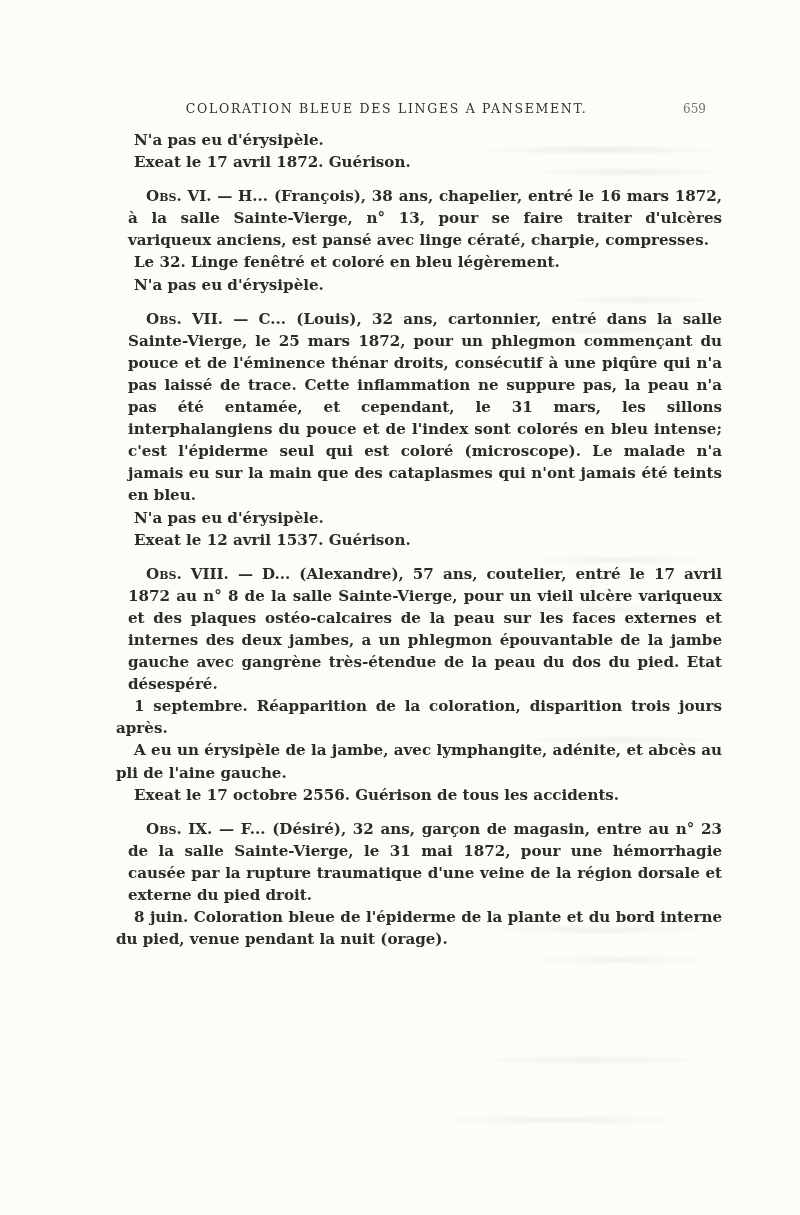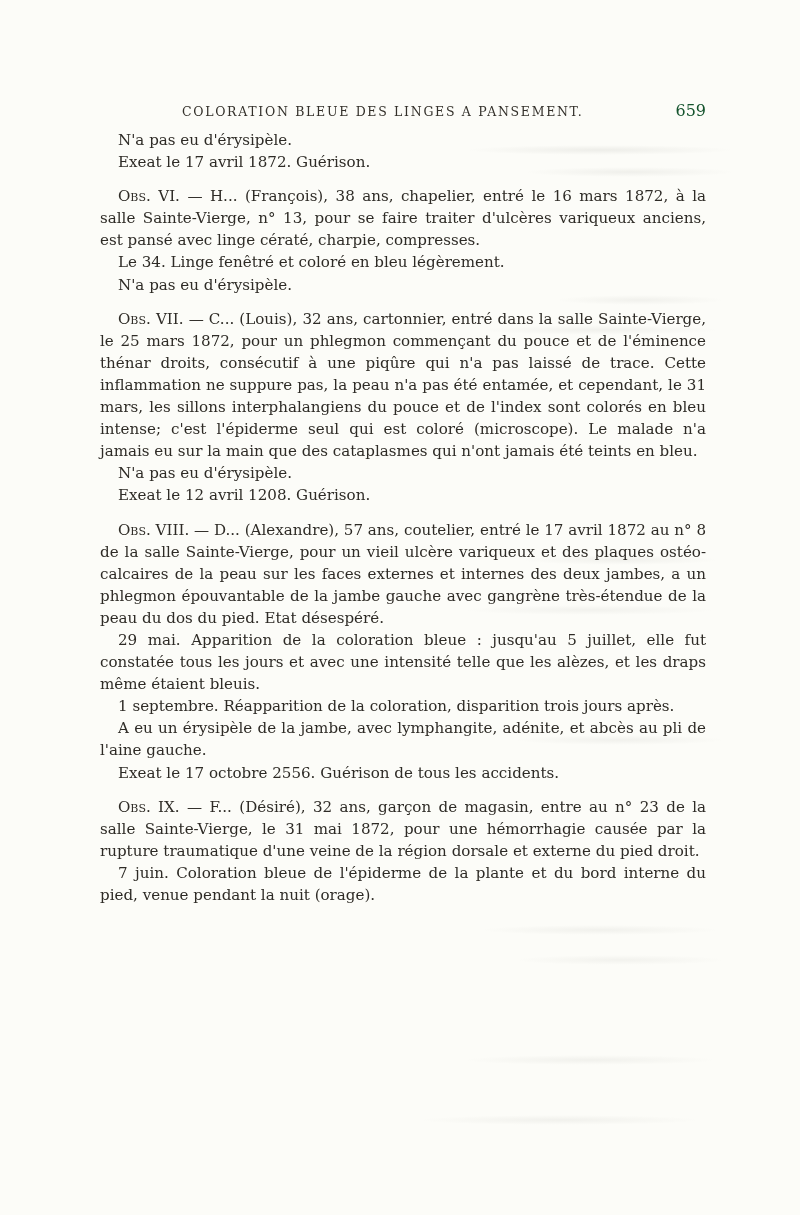--- a/index.html
+++ b/index.html
@@ -45,39 +45,41 @@
     align-items: baseline;
   }
   .header-title {
     flex: 1;
     text-align: center;
     font-size: 12.5px;
     letter-spacing: 1.7px;
     color: #33302a;
   }
   .page-number {
-    font-size: 16px;
+    font-size: 12px;
     margin-left: 10px;
-    color: #14532d;
+    color: #737373;
   }
   .content {
     position: absolute;
     top: 129px;
-    left: 100px;
+    left: 116px;
     width: 606px;
     font-size: 15.1px;
     line-height: 22.1px;
+    font-weight: bold;
   }
   .para {
     margin: 0;
     text-indent: 18px;
     text-align: justify;
   }
   .para.gap {
     margin-top: 12px;
+    margin-left: 12px;
   }
   .sc {
     font-variant: small-caps;
   }
   .sup {
     font-size: 0.62em;
     vertical-align: super;
     line-height: 0;
   }
 </style>
@@ -86,26 +88,25 @@
 
 <div class="page">
   <div class="header">
     <span class="header-title">COLORATION BLEUE DES LINGES A PANSEMENT.</span>
     <span class="page-number">659</span>
   </div>
   <div class="content">
       <p class="para">N'a pas eu d'érysipèle.</p>
       <p class="para">Exeat le 17 avril 1872. Guérison.</p>
       <p class="para gap"><span class="sc">Obs. VI. </span>— H... (François), 38 ans, chapelier, entré le 16 mars 1872, à la salle Sainte-Vierge, n° 13, pour se faire traiter d'ulcères variqueux anciens, est pansé avec linge cératé, charpie, compresses.</p>
-      <p class="para">Le 34. Linge fenêtré et coloré en bleu légèrement.</p>
+      <p class="para">Le 32. Linge fenêtré et coloré en bleu légèrement.</p>
       <p class="para">N'a pas eu d'érysipèle.</p>
       <p class="para gap"><span class="sc">Obs. VII. </span>— C... (Louis), 32 ans, cartonnier, entré dans la salle Sainte-Vierge, le 25 mars 1872, pour un phlegmon commençant du pouce et de l'éminence thénar droits, consécutif à une piqûre qui n'a pas laissé de trace. Cette inflammation ne suppure pas, la peau n'a pas été entamée, et cependant, le 31 mars, les sillons interphalangiens du pouce et de l'index sont colorés en bleu intense; c'est l'épiderme seul qui est coloré (microscope). Le malade n'a jamais eu sur la main que des cataplasmes qui n'ont jamais été teints en bleu.</p>
       <p class="para">N'a pas eu d'érysipèle.</p>
-      <p class="para">Exeat le 12 avril 1208. Guérison.</p>
+      <p class="para">Exeat le 12 avril 1537. Guérison.</p>
       <p class="para gap"><span class="sc">Obs. VIII. </span>— D... (Alexandre), 57 ans, coutelier, entré le 17 avril 1872 au n° 8 de la salle Sainte-Vierge, pour un vieil ulcère variqueux et des plaques ostéo-calcaires de la peau sur les faces externes et internes des deux jambes, a un phlegmon épouvantable de la jambe gauche avec gangrène très-étendue de la peau du dos du pied. Etat désespéré.</p>
-      <p class="para">29 mai. Apparition de la coloration bleue : jusqu'au 5 juillet, elle fut constatée tous les jours et avec une intensité telle que les alèzes, et les draps même étaient bleuis.</p>
       <p class="para">1 septembre. Réapparition de la coloration, disparition trois jours après.</p>
       <p class="para">A eu un érysipèle de la jambe, avec lymphangite, adénite, et abcès au pli de l'aine gauche.</p>
       <p class="para">Exeat le 17 octobre 2556. Guérison de tous les accidents.</p>
       <p class="para gap"><span class="sc">Obs. IX. </span>— F... (Désiré), 32 ans, garçon de magasin, entre au n° 23 de la salle Sainte-Vierge, le 31 mai 1872, pour une hémorrhagie causée par la rupture traumatique d'une veine de la région dorsale et externe du pied droit.</p>
-      <p class="para">7 juin. Coloration bleue de l'épiderme de la plante et du bord interne du pied, venue pendant la nuit (orage).</p>
+      <p class="para">8 juin. Coloration bleue de l'épiderme de la plante et du bord interne du pied, venue pendant la nuit (orage).</p>
     </div>
 </div>
 
 </body></html>

